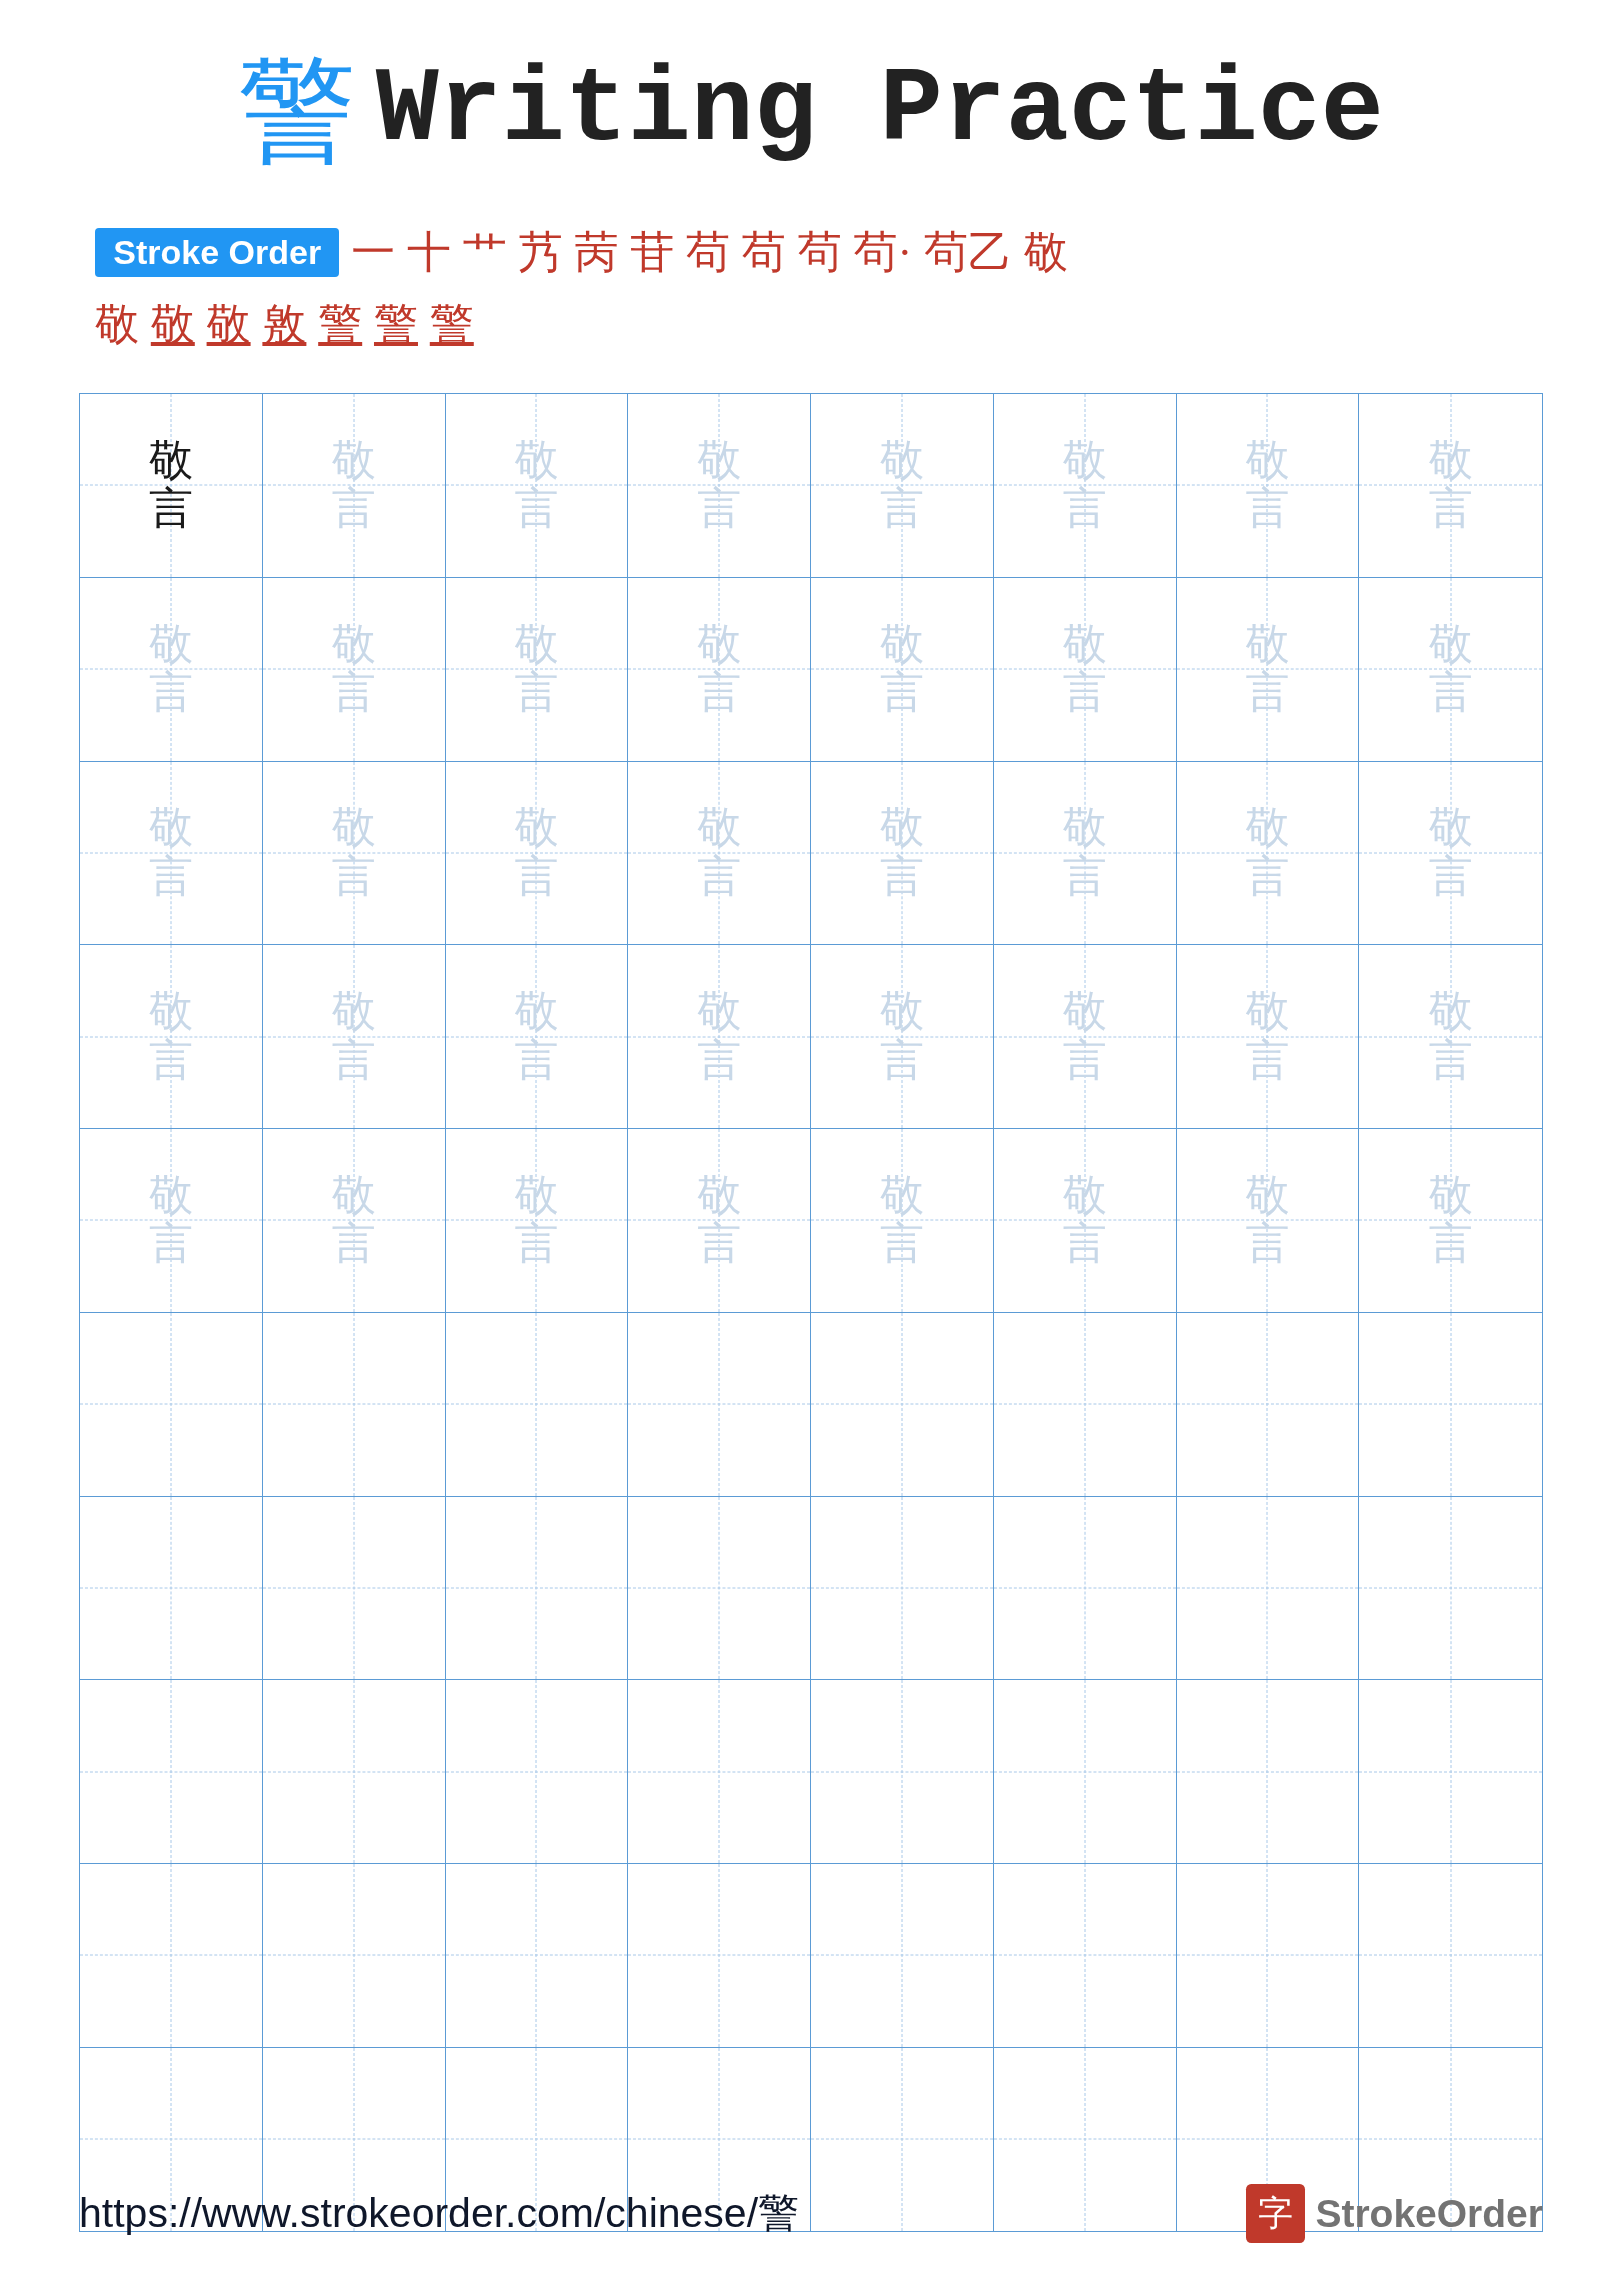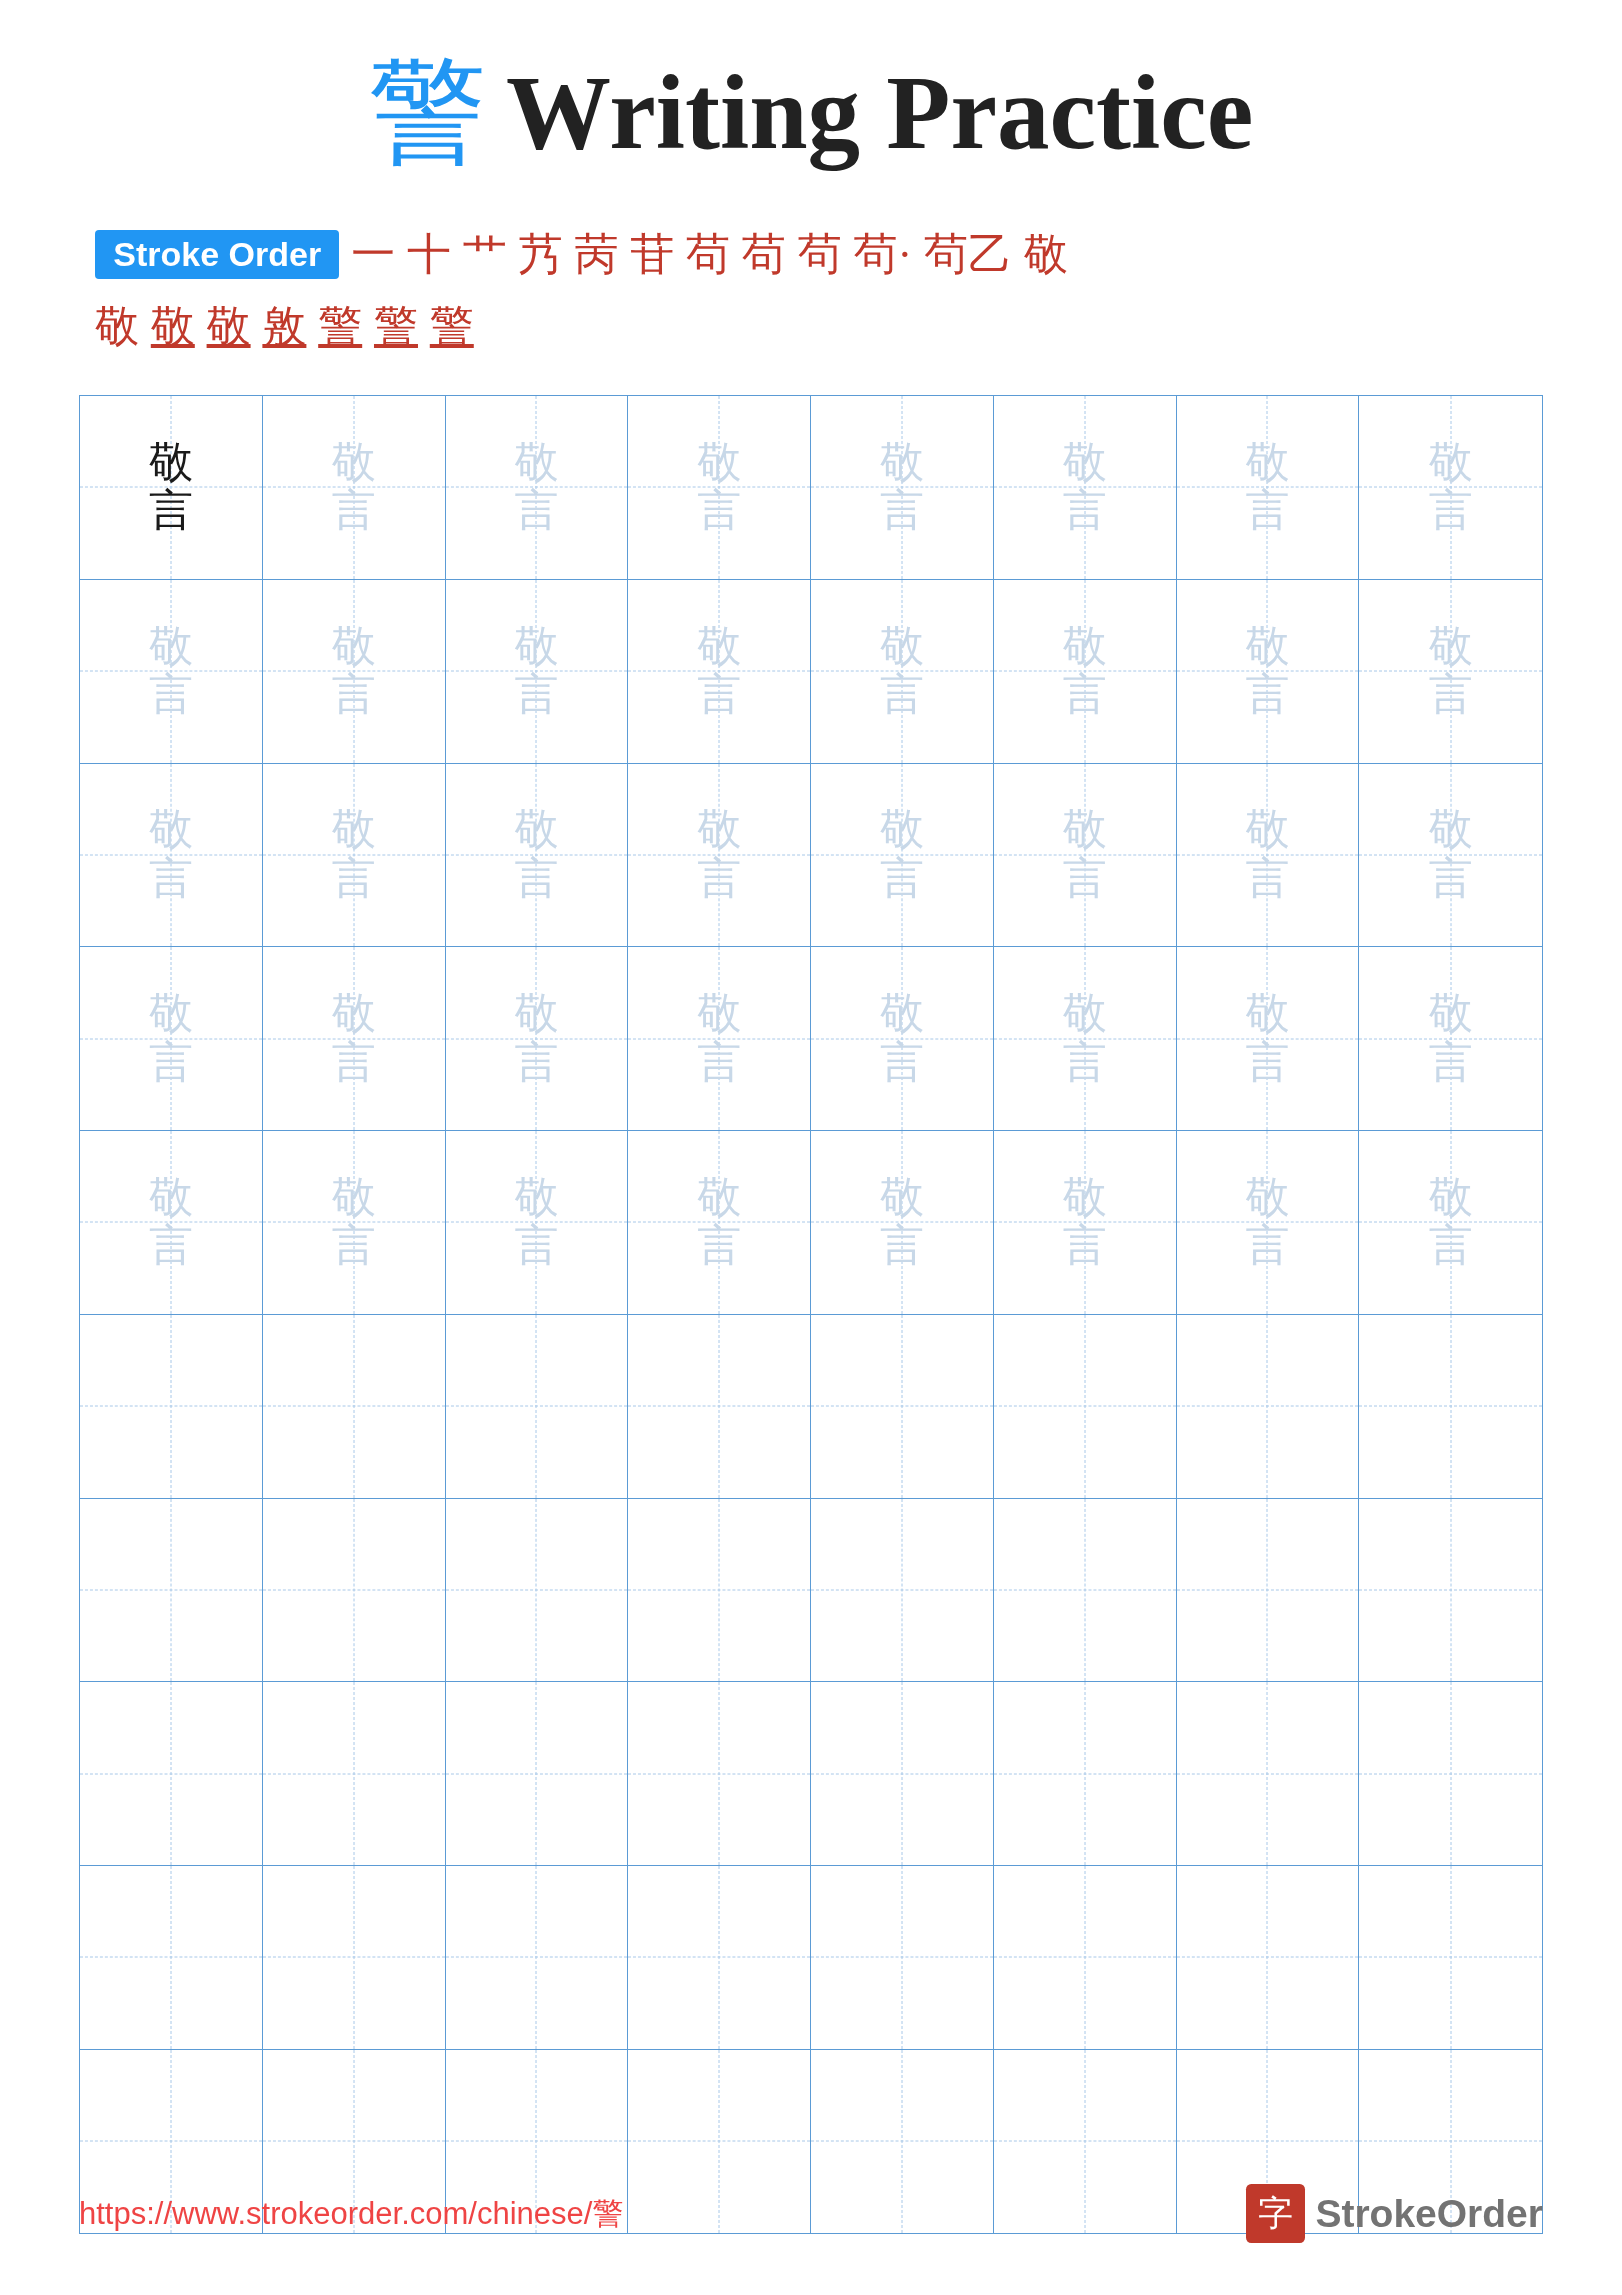--- a/index.html
+++ b/index.html
@@ -30,21 +30,21 @@
     .title-char {
       font-size: 118px;
       color: #2196F3;
       font-family: serif;
       line-height: 1;
     }
     .title-text {
       font-size: 105px;
       font-weight: bold;
       color: #222;
-      font-family: Liberation Serif, serif;
+      font-family: Liberation Mono, monospace;
     }
 
     
     .stroke-section {
       width: 100%;
       margin-bottom: 39px;
       margin-left: 32px;
     }
 
     .stroke-row-1 {
@@ -165,22 +165,22 @@
       position: absolute;
       bottom: 52px;
       left: 79px;
       right: 79px;
       display: flex;
       align-items: center;
       justify-content: space-between;
     }
 
     .footer-url {
-      font-size: 31px;
-      color: #ef4444;
+      font-size: 41px;
+      color: #0f172a;
       font-family: sans-serif;
       text-decoration: none;
     }
 
     .footer-logo {
       display: flex;
       align-items: center;
       gap: 10.5px;
     }
 

